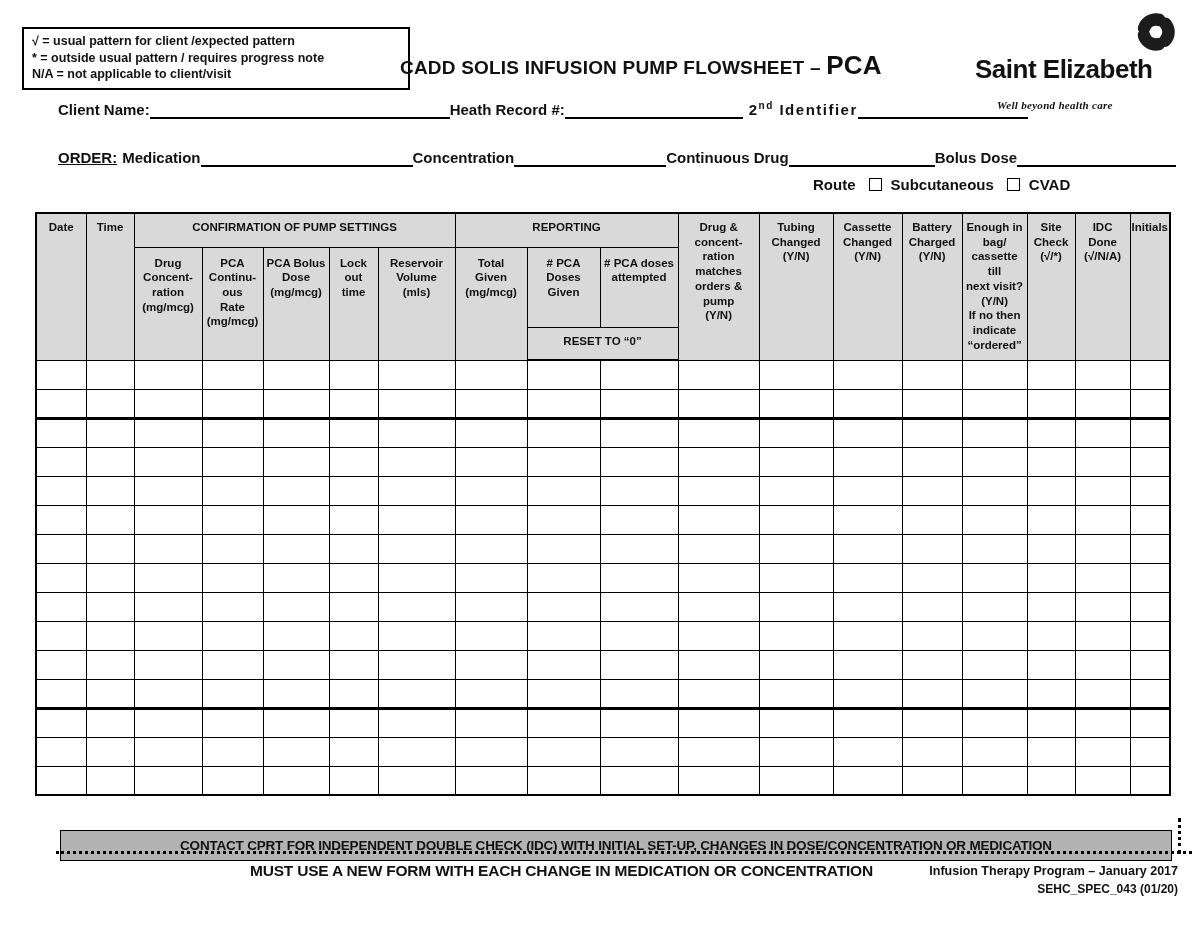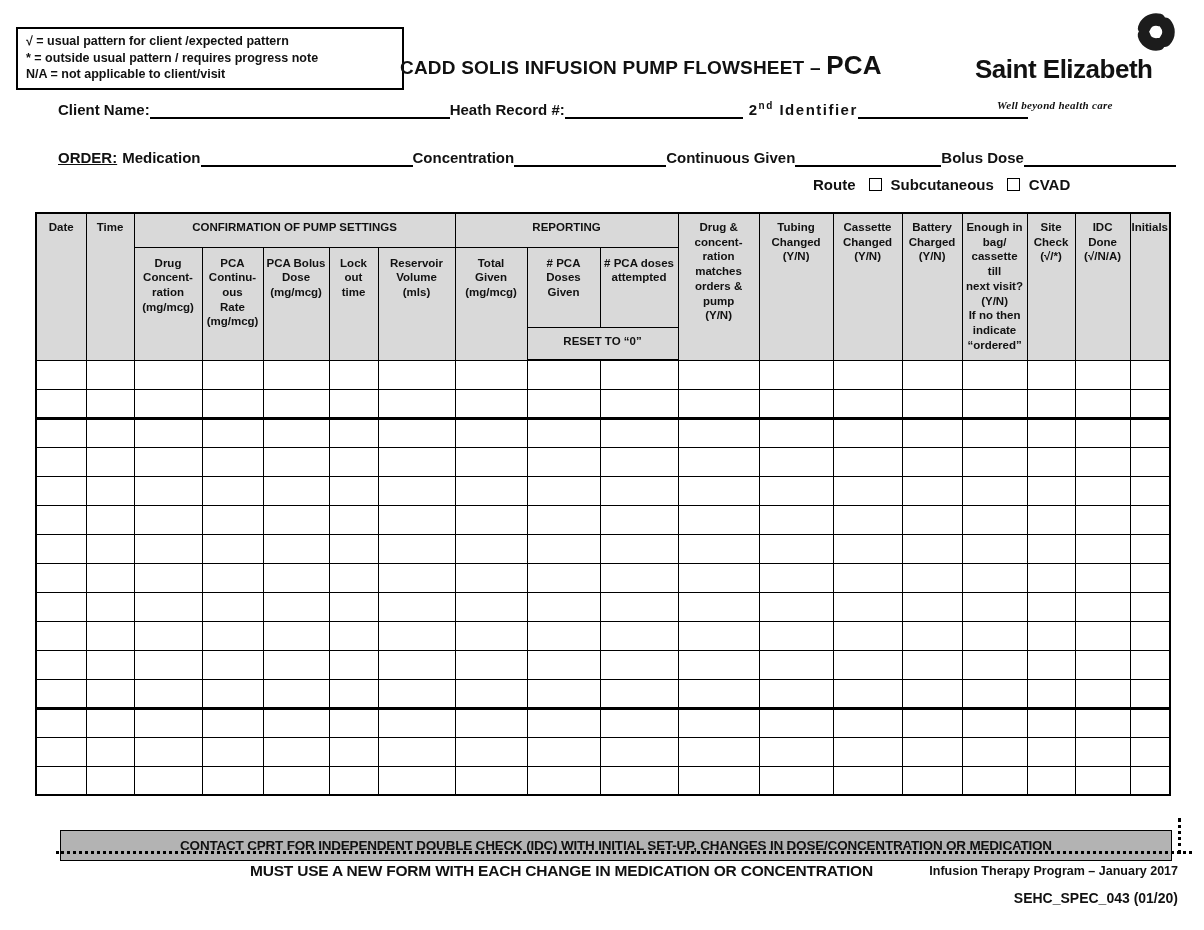--- a/index.html
+++ b/index.html
@@ -4,21 +4,21 @@
 <style>
   * { margin:0; padding:0; box-sizing:border-box; }
   html,body { background:#ffffff; }
   body {
     width:1204px; height:930px; position:relative; overflow:hidden;
     font-family:"Liberation Sans", sans-serif; color:#111;
   }
 
   
   .legend-box{
-    position:absolute; left:16px; top:27px; width:388px;
+    position:absolute; left:22px; top:27px; width:388px;
     border:2px solid #000; padding:4px 8px 5px 8px;
     font-size:12.5px; font-weight:bold; line-height:1.32;
   }
   .title{
     position:absolute; left:400px; top:50px; width:450px;
     text-align:center; font-weight:bold; font-size:19px; letter-spacing:.2px;
     white-space:nowrap;
   }
   .title .pca{ font-size:26px; }
 
@@ -85,21 +85,21 @@
   .dotted-line{
     position:absolute; left:56px; top:851px; width:1136px; height:0;
     border-top:3.5px dotted #000;
   }
   .must-use{
     position:absolute; left:250px; top:862px;
     font-weight:bold; font-size:15.5px; letter-spacing:-.2px; white-space:nowrap;
   }
   .program-block{ position:absolute; right:26px; top:864px; text-align:right; font-weight:bold; }
   .program-line{ font-size:12.5px; }
-  .form-code{ font-size:14px; margin-top:12px; }
+  .form-code{ font-size:12px; margin-top:4px; }
 </style>
 </head>
 <body>
 
 <div class="legend-box">
   <div>√ = usual pattern for client /expected pattern</div>
   <div>* = outside usual pattern / requires progress note</div>
   <div>N/A = not applicable to client/visit</div>
 </div>
 
@@ -123,21 +123,21 @@
   <span class="lbl sp-ident"><span>2</span><sup>nd</sup> <span>Identifier</span></span>
   <span class="fline grow" style="max-width:170px"></span>
 </div>
 
 <div class="fieldrow row-order">
   <span class="lbl u">ORDER:</span>
   <span class="lbl" style="padding-left:5px">Medication</span>
   <span class="fline" style="width:212px"></span>
   <span class="lbl">Concentration</span>
   <span class="fline" style="width:152px"></span>
-  <span class="lbl">Continuous Given</span>
+  <span class="lbl">Continuous Drug</span>
   <span class="fline" style="width:146px"></span>
   <span class="lbl">Bolus Dose</span>
   <span class="fline grow"></span>
 </div>
 
 <div class="row-route">
   <span>Route</span>
   <span class="checkbox"></span>
   <span>Subcutaneous</span>
   <span class="checkbox"></span>

